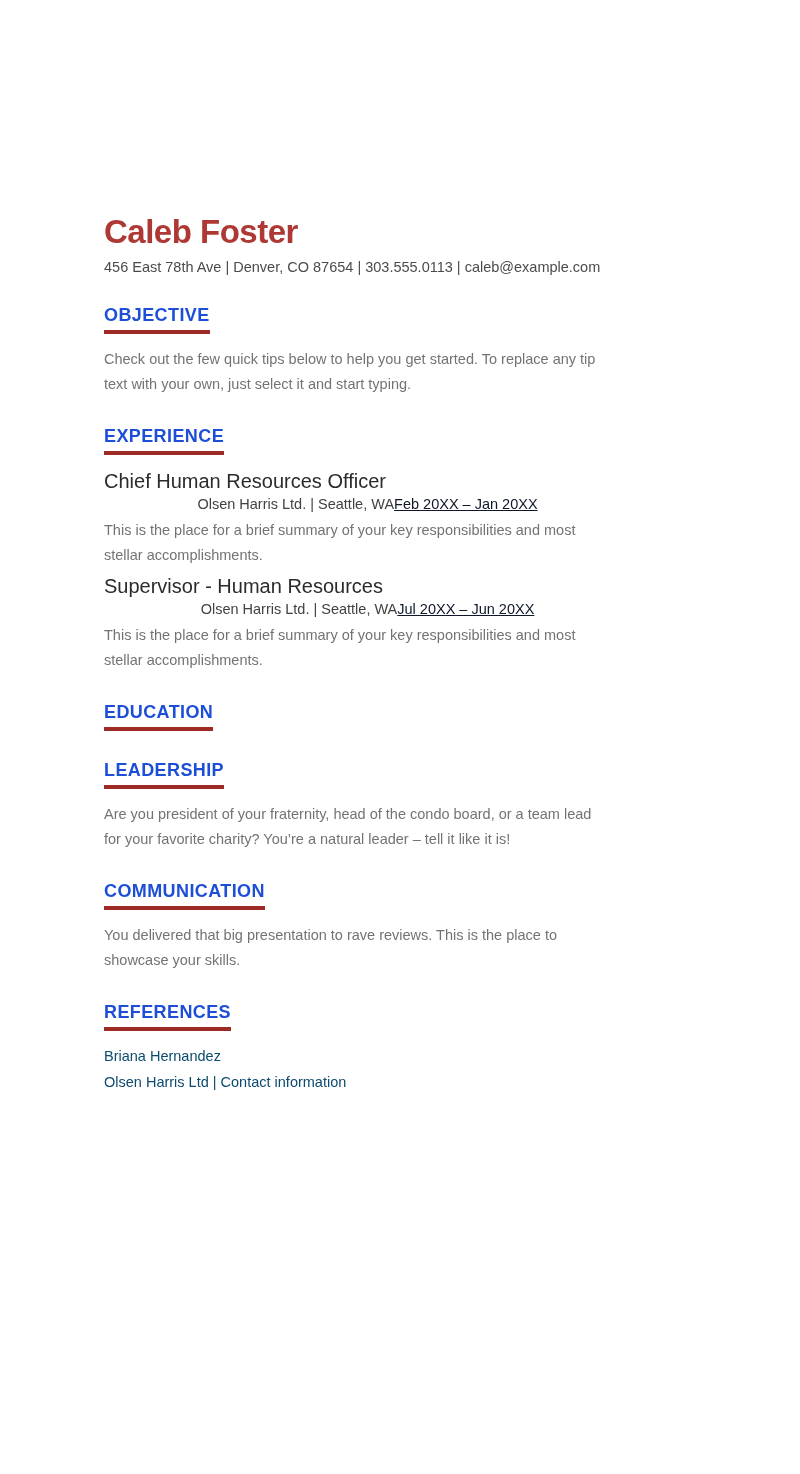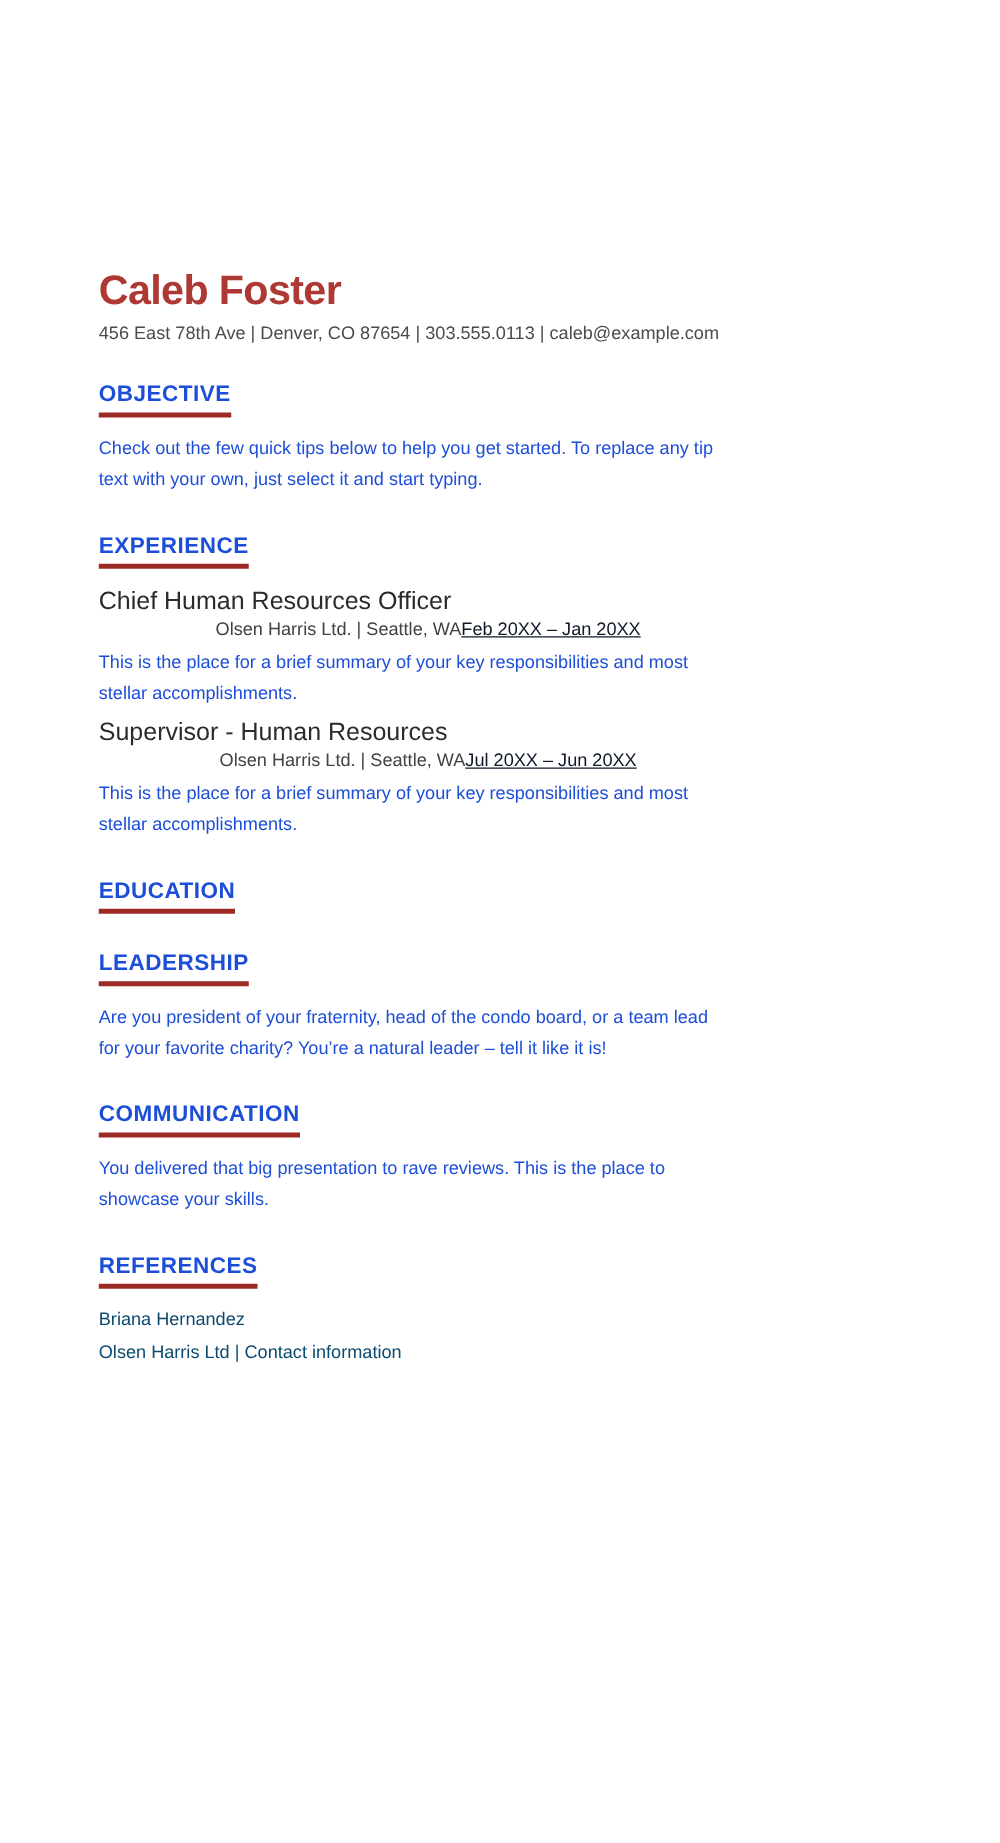--- a/index.html
+++ b/index.html
@@ -2,21 +2,21 @@
 <html style="--accent: #ae3833; --rule: #9e2a26;"><head>
 <meta charset="utf-8">
 <style>
   html, body { margin: 0; padding: 0; background: #ffffff; }
   .page {
     position: relative;
     width: 800px;
     height: 1322px;
     background: #ffffff;
     box-sizing: border-box;
-    padding: 214px 60px 0 79px;
+    padding: 214px 60px 0 104px;
     font-family: "Liberation Sans", "DejaVu Sans", sans-serif;
     color: #3d3d3d;
     overflow: hidden;
   }
   .name {
     margin: 0;
     font-size: 33px;
     font-weight: 700;
     letter-spacing: -0.5px;
     line-height: 36px;
@@ -36,21 +36,21 @@
     font-weight: 700;
     letter-spacing: 0.4px;
     color: #1d4ed8;
     padding-bottom: 6px;
     border-bottom: 4px solid var(--rule, #9e2a26);
   }
   .body-text {
     margin: 13px 0 0 0;
     font-size: 14.5px;
     line-height: 25px;
-    color: #1d4ed8;
+    color: #737373;
     white-space: pre;
   }
   .entry { margin-top: 16px; }
   .entry + .entry { margin-top: 8px; }
   .entry-role {
     font-size: 20px;
     line-height: 20px;
     font-weight: 400;
     color: #2b2b2b;
   }

